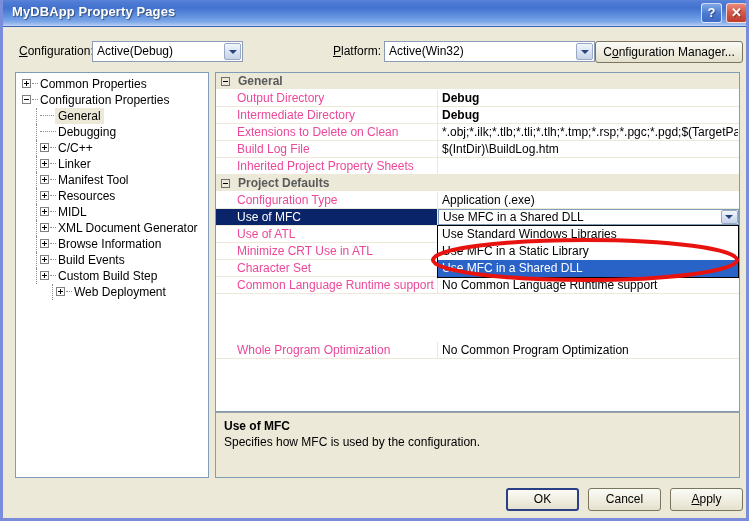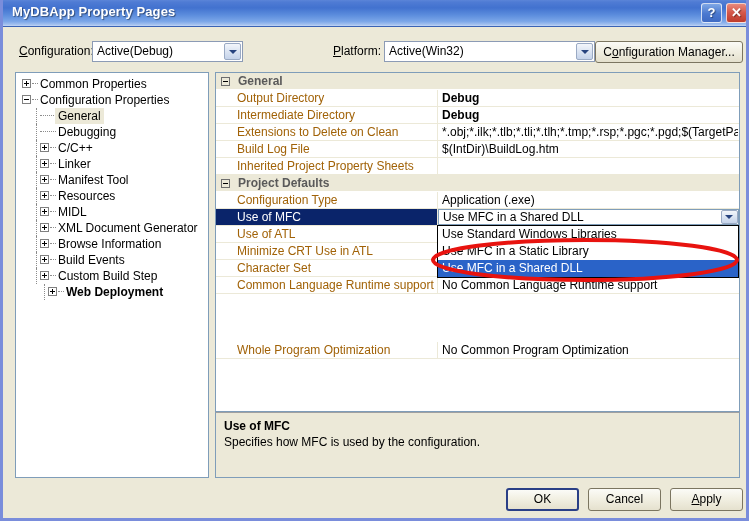--- a/index.html
+++ b/index.html
@@ -178,21 +178,21 @@
     left: 1px; top: 3px; width: 5px; height: 1px; background: #000;
   }
   .prow {
     position: absolute; left: 0; width: 523px; height: 17px;
     box-sizing: border-box;
     border-bottom: 1px solid #ece9d8;
     cursor: default;
   }
   .prow .pname {
     position: absolute; left: 21px; top: 1px;
-    color: #a16207; white-space: nowrap;
+    color: #ec4899; white-space: nowrap;
   }
   .prow .pval {
     position: absolute; left: 226px; top: 1px;
     width: 296px;
     color: #000; white-space: nowrap; overflow: hidden;
   }
   .prow .divider {
     position: absolute; left: 221px; top: 0;
     width: 1px; height: 16px; background: #ece9d8;
   }
@@ -388,21 +388,21 @@
         <span class="dots" style="left: 34px; width: 6px;"></span>
         <span class="vdots" style="left: 20px; top: 0px; height: 16px;"></span>
         <span class="tlabel" style="left: 42px;">Build Events</span>
       </div>
       <div class="tnode" style="left: 0px; top: 195px; width: 192px;">
         <span class="expander plus" style="left: 24px;"></span>
         <span class="dots" style="left: 34px; width: 6px;"></span>
         <span class="vdots" style="left: 20px; top: 0px; height: 16px;"></span>
         <span class="tlabel" style="left: 42px;">Custom Build Step</span>
       </div>
-      <div class="tnode" style="left: 8px; top: 211px; width: 192px; font-weight: bold;">
+      <div class="tnode" style="left: 16px; top: 211px; width: 192px;">
         <span class="expander plus" style="left: 24px;"></span>
         <span class="dots" style="left: 34px; width: 6px;"></span>
         <span class="vdots" style="left: 20px; top: 0px; height: 16px;"></span>
         <span class="tlabel" style="left: 42px;">Web Deployment</span>
       </div>
     </div>
 
   <div id="grid">
     <div id="mfc-popup" style="top: 152px; height: 53px;">
         <div class="opt" style="top: 0px;">Use Standard Windows Libraries</div>

